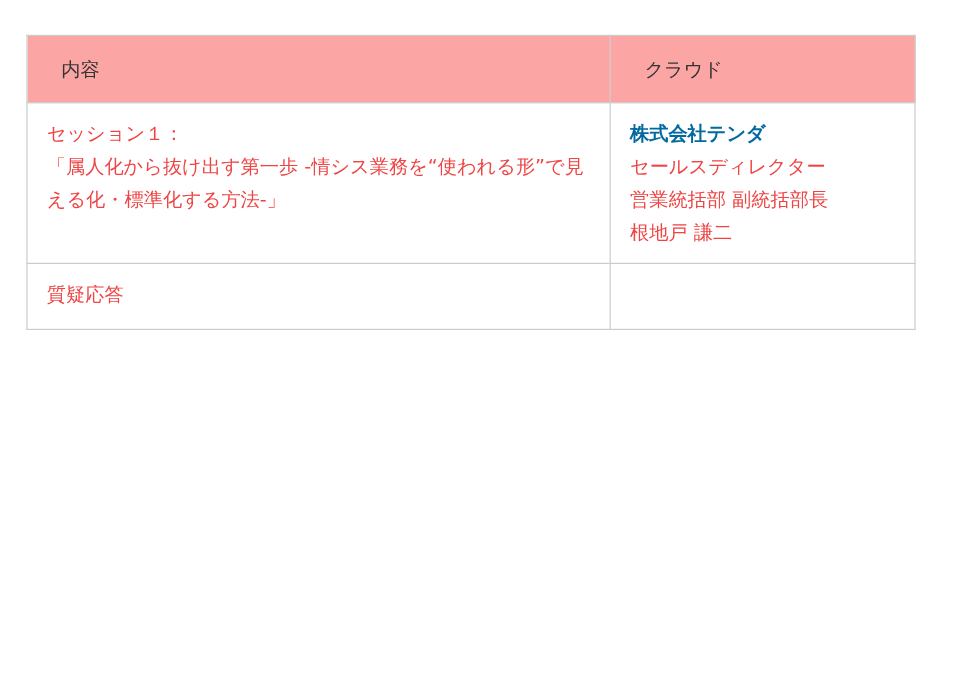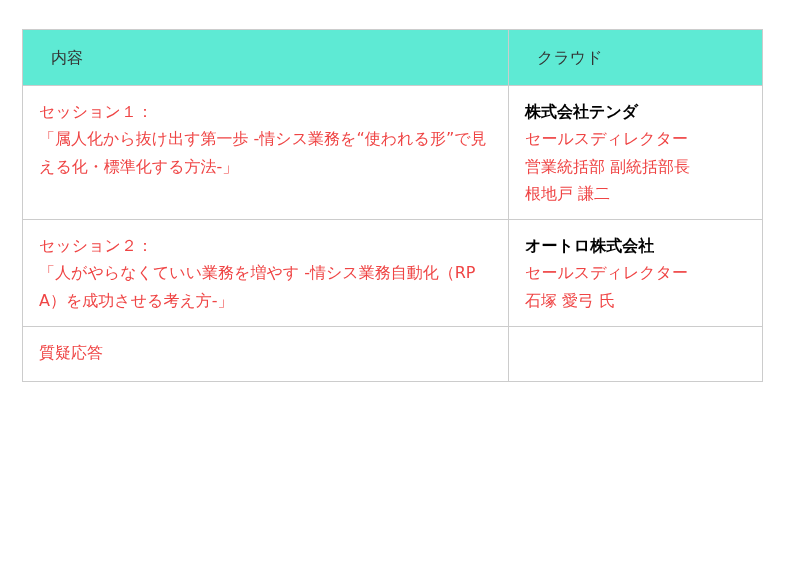--- a/index.html
+++ b/index.html
@@ -30,34 +30,34 @@
     text-align: left;
     padding: 12px 16px;
     font-size: 16px;
     line-height: 1.7;
     color: #333333;
     font-weight: 400;
     box-sizing: border-box;
     word-break: break-all;
   }
   table.agenda thead th {
-    background: #5eead4;
+    background: #fca5a5;
     height: 53px;
     padding-top: 14px;
     padding-bottom: 14px;
     font-weight: 400;
     padding-left: 28px;
   }
   tr.row-session1 { height: 134px; }
   tr.row-session2 { height: 99px; }
   tr.row-session3 { height: 180px; }
   tr.row-qa       { height: 55px; margin-top: 20px; }
   .company-name {
     font-weight: 700;
-    color: #000000;
+    color: #0369a1;
   }
   .speaker-line, .session-label, .session-title {
     color: #ef4444;
   }
 </style>
 </head>
 <body>
 
 <div class="table-wrap">
   <table class="agenda">
@@ -77,31 +77,20 @@
           <div class="session-label">セッション１：</div>
           <div class="session-title">「属人化から抜け出す第一歩 -情シス業務を“使われる形”で見える化・標準化する方法-」</div>
         </td>
         <td>
           <div class="company-name">株式会社テンダ</div>
           <div class="speaker-line">セールスディレクター</div>
           <div class="speaker-line">営業統括部 副統括部長</div>
           <div class="speaker-line">根地戸 謙二</div>
         </td>
       </tr>
-      <tr class="row-session2">
-        <td>
-          <div class="session-label">セッション２：</div>
-          <div class="session-title">「人がやらなくていい業務を増やす -情シス業務自動化（RPA）を成功させる考え方-」</div>
-        </td>
-        <td>
-          <div class="company-name">オートロ株式会社</div>
-          <div class="speaker-line">セールスディレクター</div>
-          <div class="speaker-line">石塚 愛弓 氏</div>
-        </td>
-      </tr>
       <tr class="row-qa">
         <td>
           <div class="session-label">質疑応答</div>
         </td>
         <td></td>
       </tr>
     </tbody>
   </table>
 </div>
 

